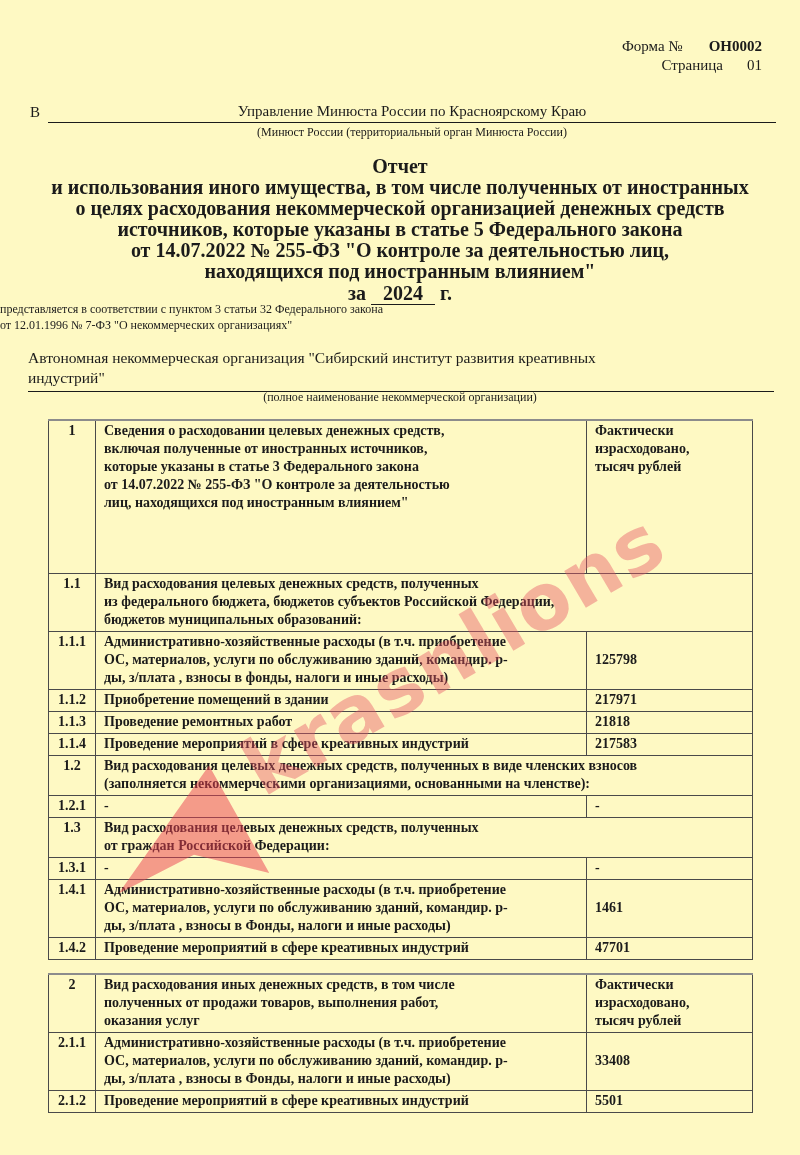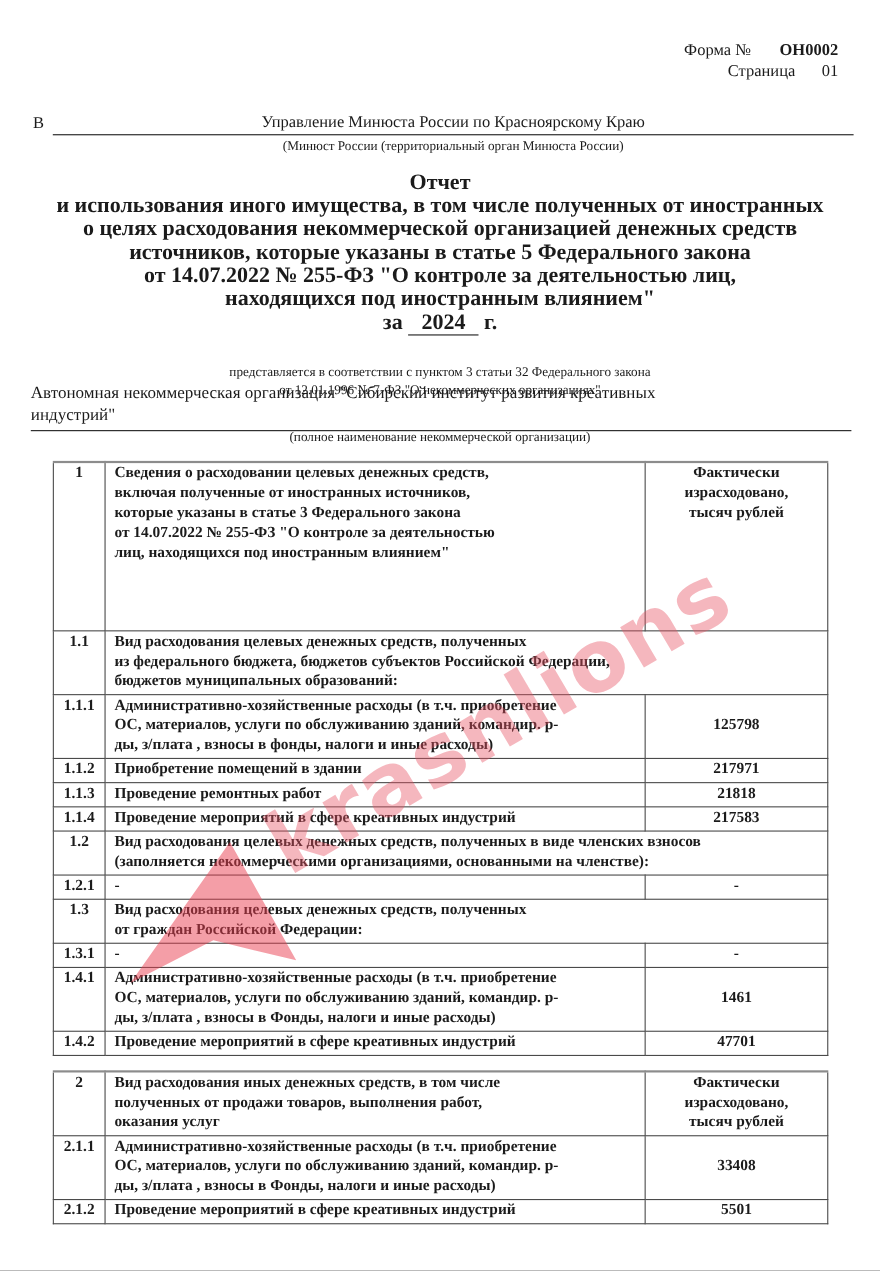--- a/index.html
+++ b/index.html
@@ -1,19 +1,19 @@
 <!DOCTYPE html>
 <html><head>
 <meta charset="utf-8">
 <style>
   * { box-sizing: border-box; }
   html,body { margin:0; padding:0; background:#888; }
   .page {
     position:relative; width:800px; height:1155px; margin:0 auto;
-    background:#ffffff; overflow:hidden;
+    background:#fef9c3; overflow:hidden;
     font-family:"Liberation Serif","DejaVu Serif",serif;
     color:#1b1b1b;
   }
 
   
   .form-header { position:absolute; top:37px; right:38px; font-size:15px; line-height:19px; }
   .fh-line { display:flex; justify-content:flex-end; align-items:baseline; }
   .fh-line .gap1 { width:26px; }
   .fh-line .gap2 { width:24px; }
   .bold { font-weight:bold; }
@@ -24,35 +24,35 @@
   .recipient-name { text-align:center; font-size:15px; line-height:20px; border-bottom:1.5px solid #1b1b1b; padding-bottom:1px; }
   .recipient-caption { text-align:center; font-size:12px; line-height:15px; margin-top:2px; }
 
   
   .title { position:absolute; top:156px; left:0; width:100%; text-align:center;
            font-weight:bold; font-size:20px; line-height:21px; }
   .year-line { margin-top:1px; }
   .year { display:inline-block; min-width:46px; padding:0 12px; border-bottom:1.5px solid #1b1b1b; }
 
   
-  .legal { position:absolute; top:331px; left:0; width:100%; text-align:center; font-size:12px; line-height:15.5px; }
+  .legal { position:absolute; top:302px; left:0; width:100%; font-size:12px; line-height:15.5px; }
 
   
   .org { position:absolute; top:348px; left:28px; right:26px; 
          font-size:15.5px; line-height:19.5px; border-bottom:1.5px solid #1b1b1b;
          padding-bottom:4px; white-space:pre-line; }
   .org-caption { position:absolute; top:390px; left:0; width:100%; text-align:center; font-size:12px; }
 
   
   .tables { position:absolute; top:419px; left:48px; }
   table { border-collapse:collapse; table-layout:fixed; width:704px;
           font-size:14px; line-height:18px; border-top:2px solid #8c8c8c; }
   td { border:1px solid #4a4a4a; padding:1px 8px 2px 8px; vertical-align:top;font-weight:bold; }
   td.num { text-align:center; padding:1px 2px; }
-  td.val { text-align:center; }
+  td.val { }
   td.vm  { vertical-align:middle; }
   tr.hdr td { font-weight:bold; }
   td.h1cell { height:153px; }
   .tgap { height:13px; }
   .pre { white-space:pre-line; }
 
   
   .watermark { position:absolute; left:0; top:0; width:100%; height:100%; pointer-events:none; z-index:5; }
   .wm-text {
     position:absolute; left:248px; top:730px; height:84px;

